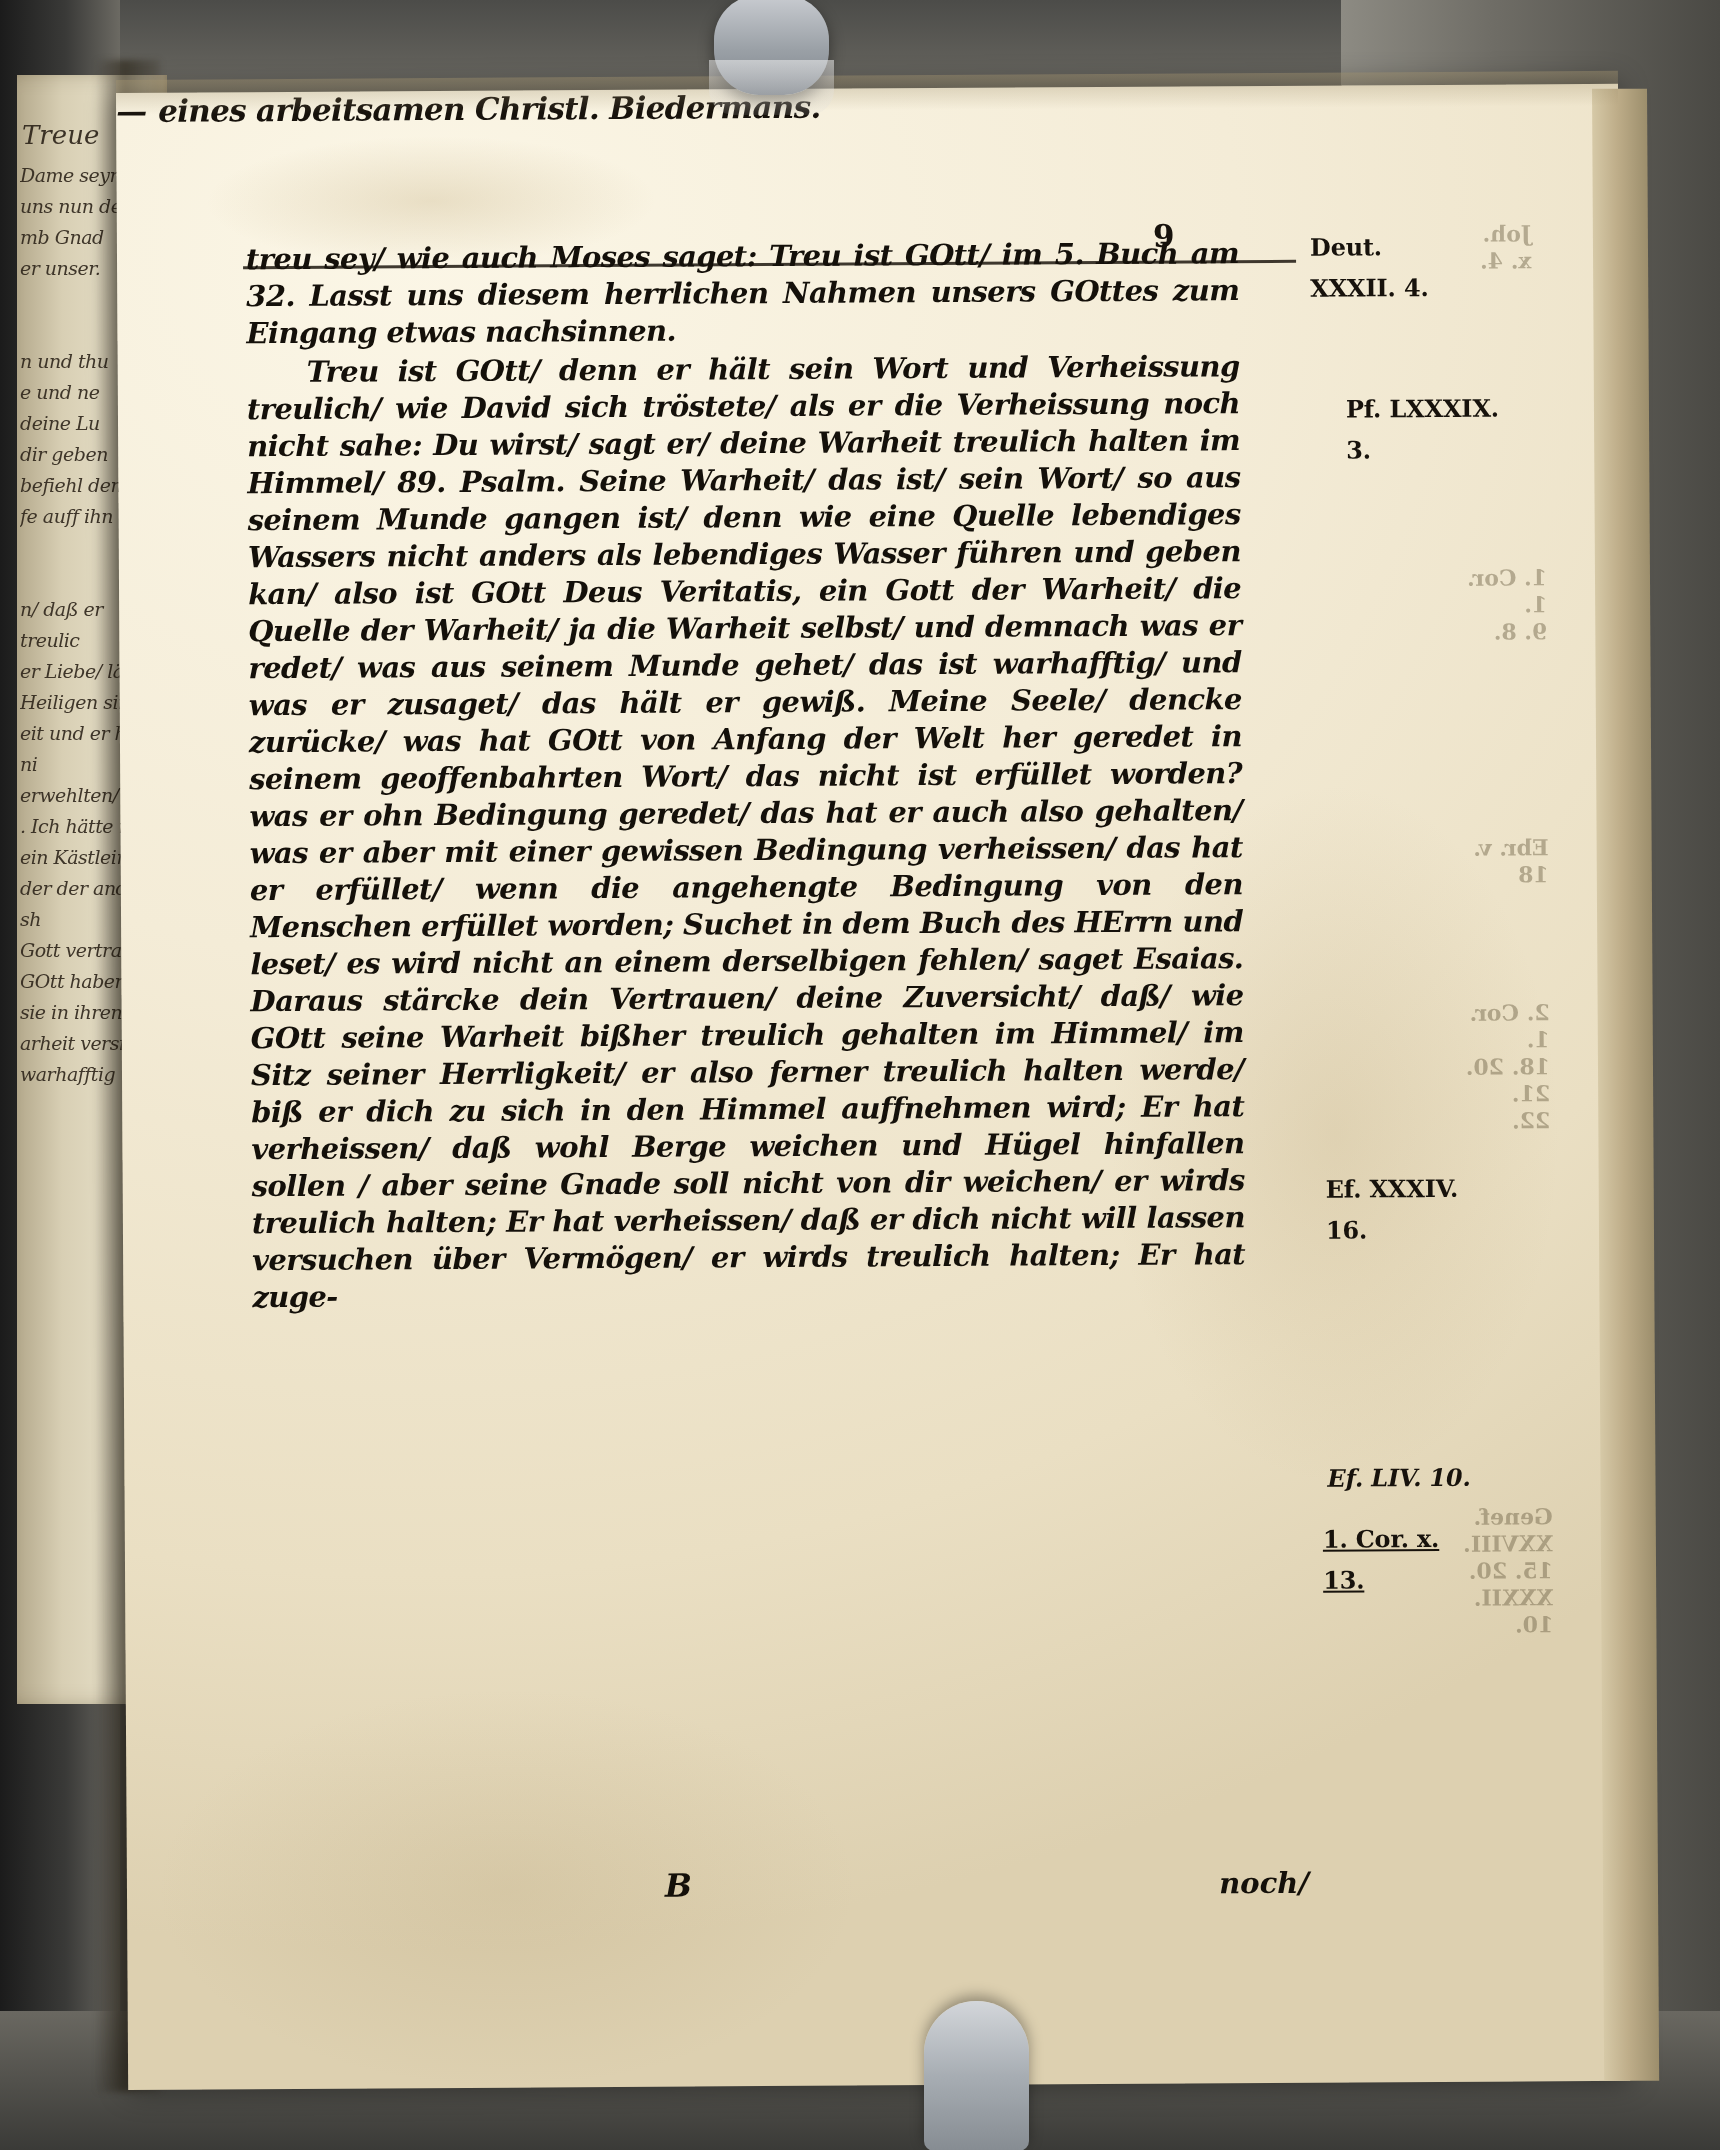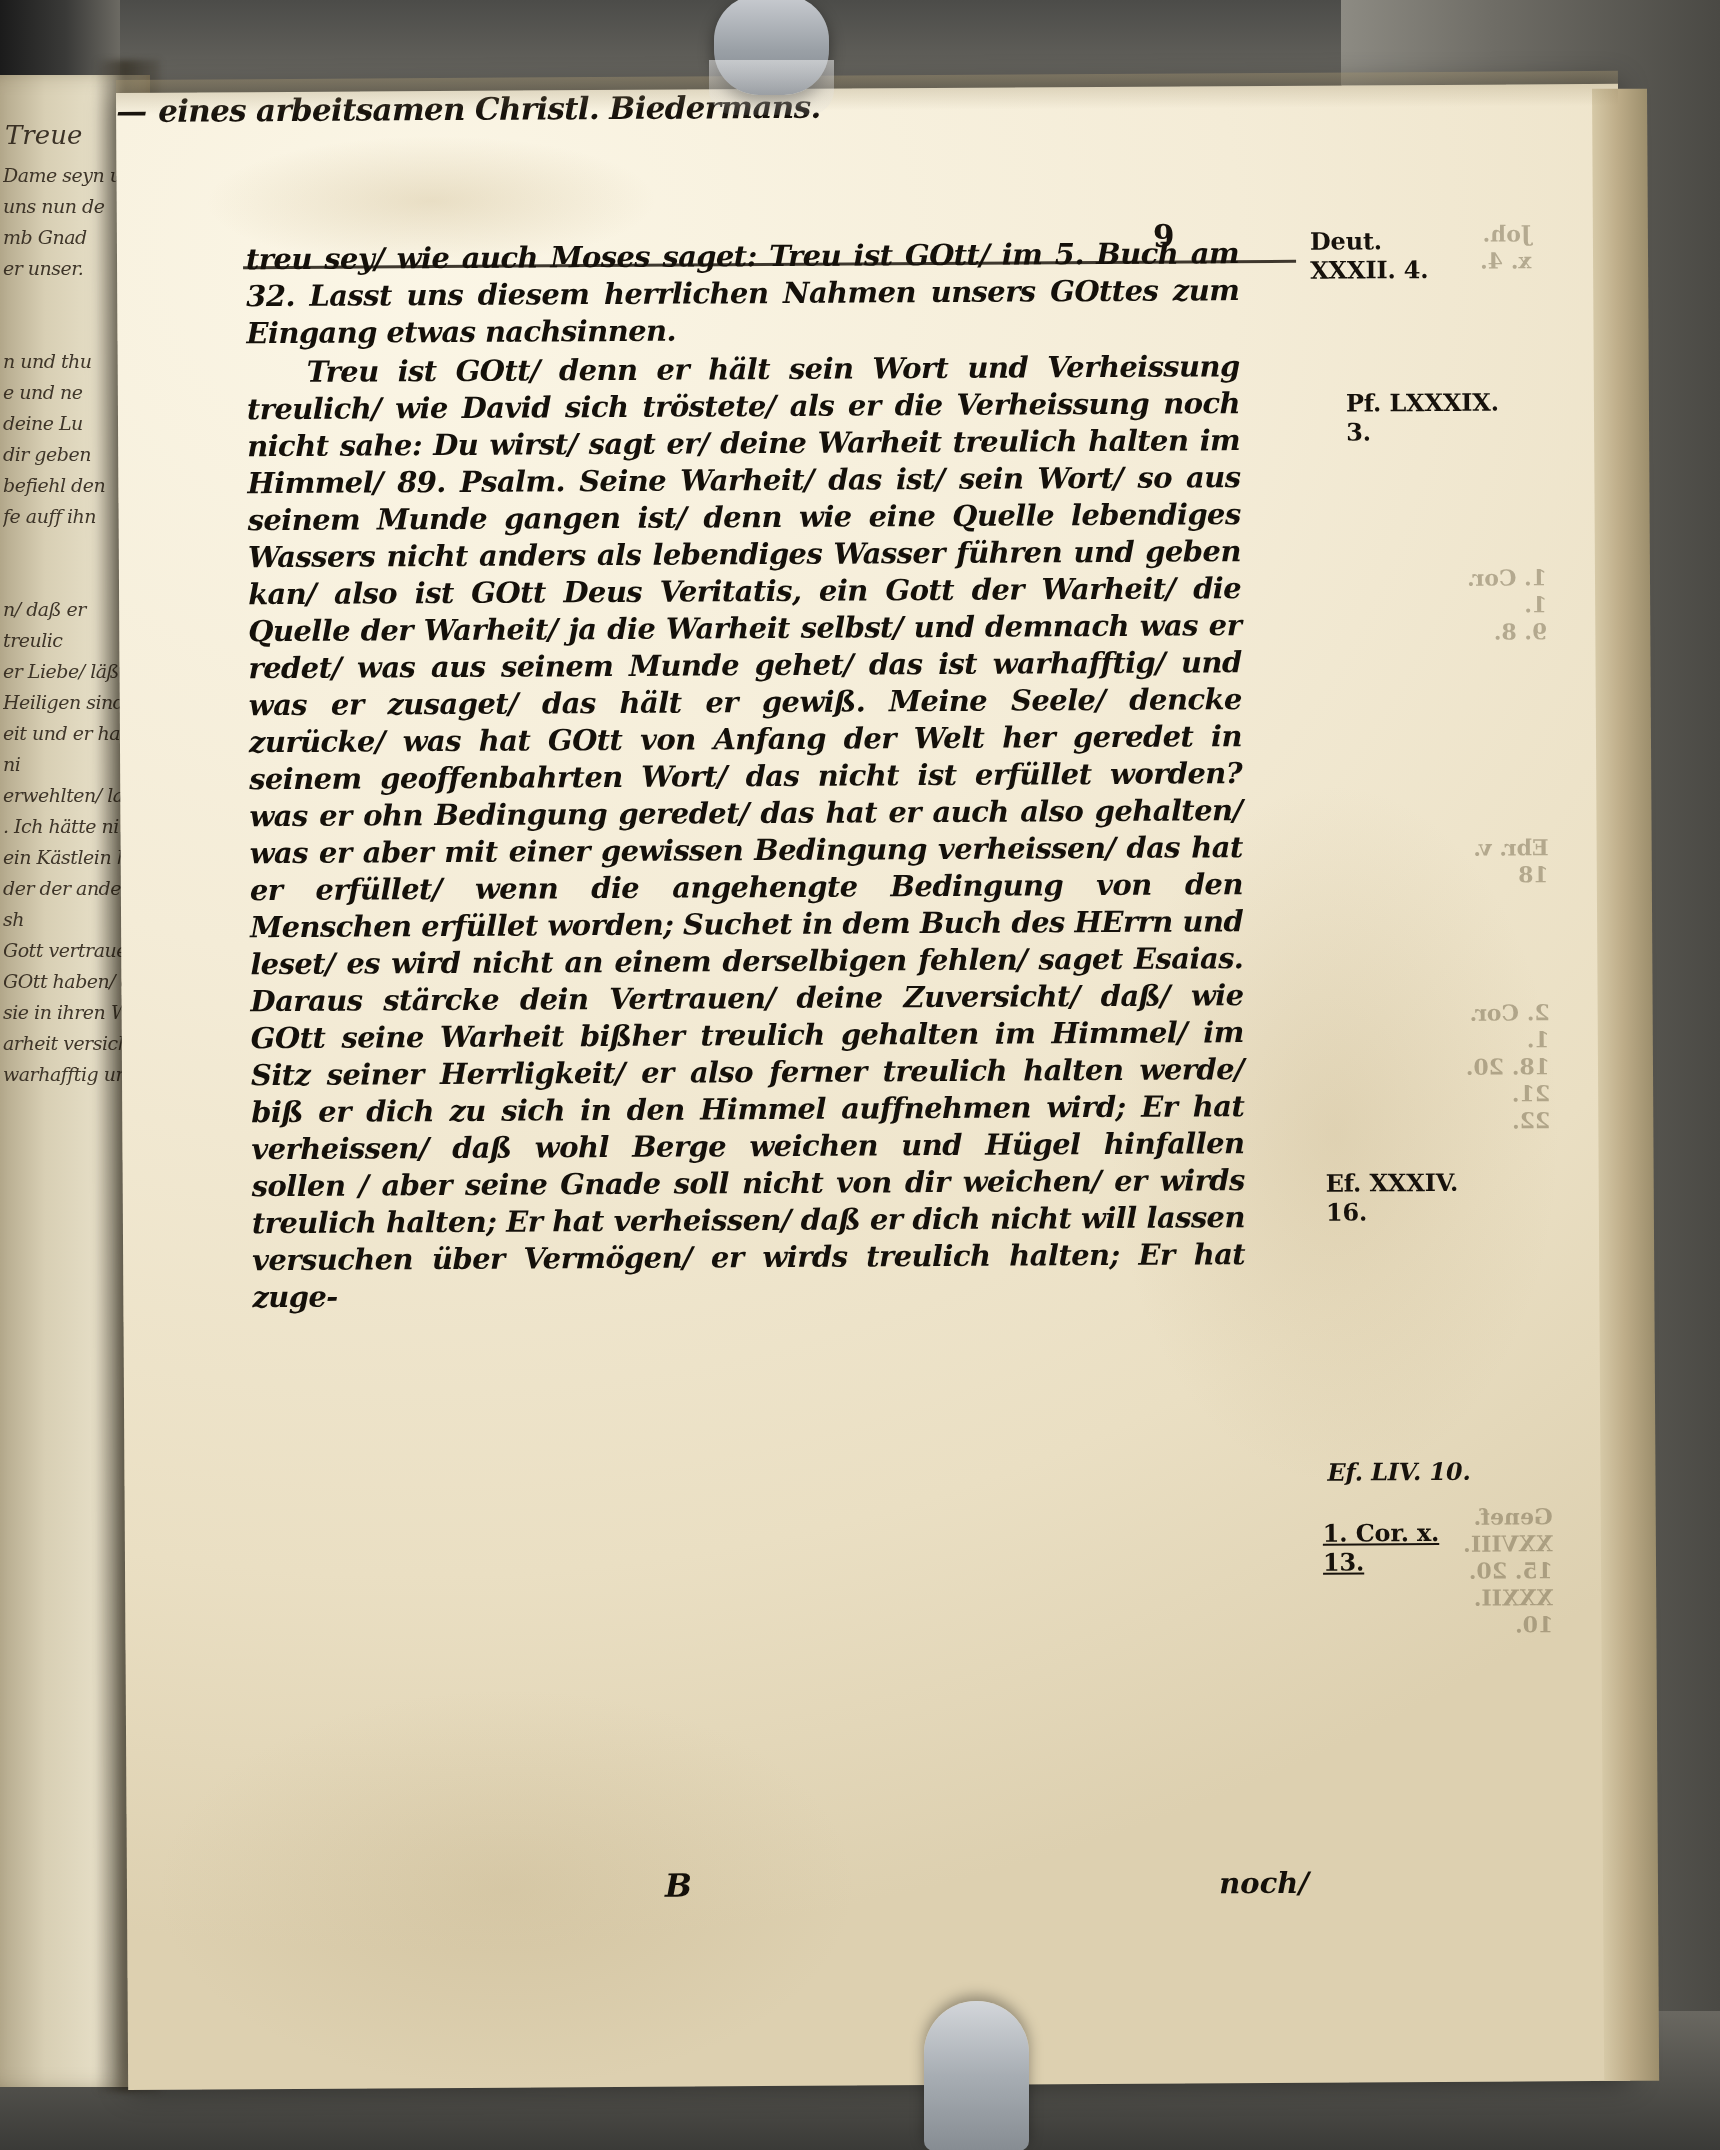--- a/index.html
+++ b/index.html
@@ -42,22 +42,22 @@
   #desk-bottom {
     position: absolute;
     left: 0; bottom: 0;
     width: 1720px; height: 140px;
     background: linear-gradient(0deg,#3a3a37 0%, #6a6861 100%);
   }
 
   
   #verso {
     position: absolute;
-    left: 0; top: 75px;
-    width: 150px; height: 2012px;
+    left: 17px; top: 75px;
+    width: 150px; height: 1629px;
     background: linear-gradient(90deg,#b4a98c 0%, #d8cfb4 30%, #e9e2cb 75%, #cfc5a7 100%);
     box-shadow: inset -13px 0 25px -9px rgba(80,65,40,.65);
   }
   #verso-block {
     position: absolute;
     left: 3px; top: 85px;
     width: 145px;
     color: #2a2117;
     font-size: 19px;
     line-height: 31px;
@@ -183,21 +183,21 @@
   #margin {
     position: absolute;
     left: 1193px; top: 131px;
     width: 235px;
     font-family: "DejaVu Serif", serif;
     color: #17120c;
   }
   .mref {
     position: absolute;
     font-size: 24px;
-    line-height: 29px;
+    line-height: 41px;
     font-weight: 600;
     letter-spacing: -0.2px;
     white-space: pre-line;
   }
 
   
   .ghost {
     position: absolute;
     font-family: "DejaVu Serif", serif;
     color: #6d6145;

